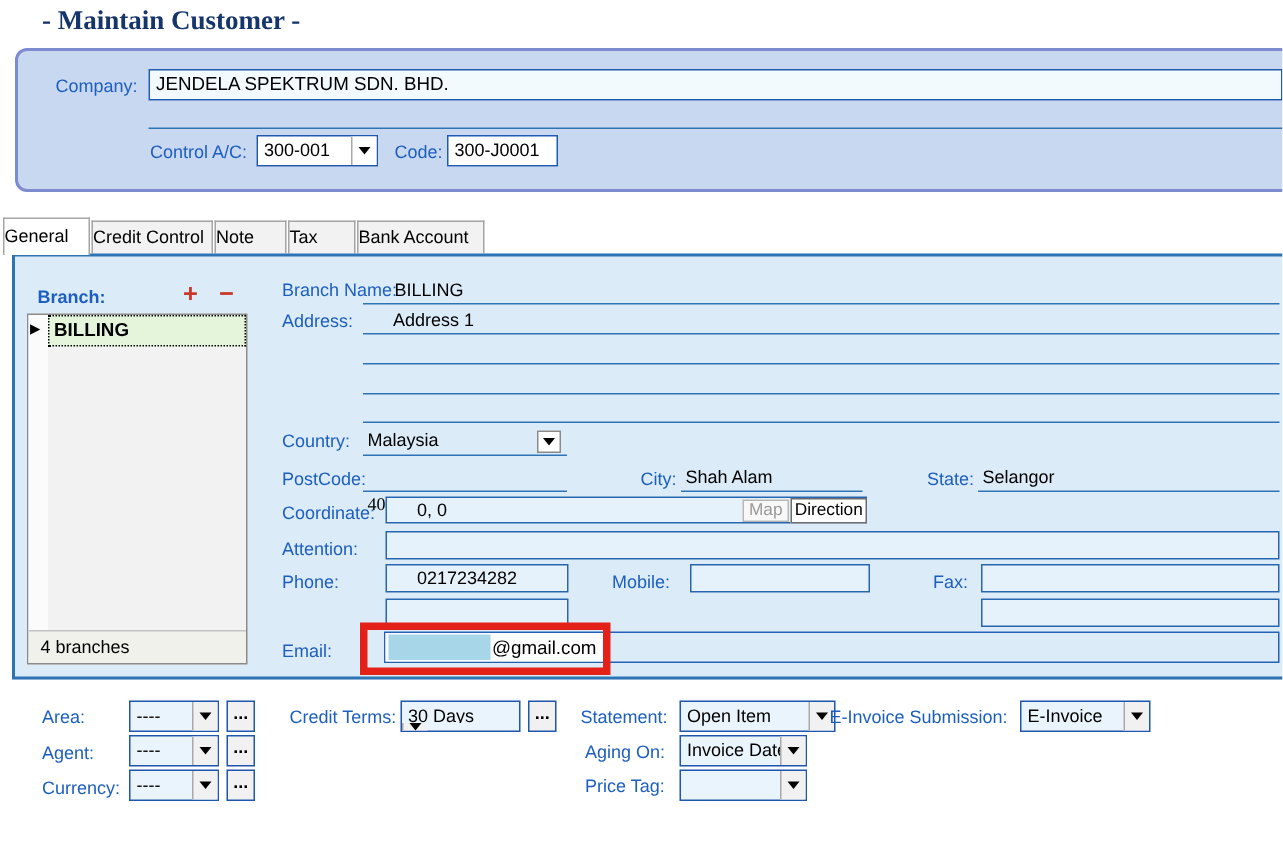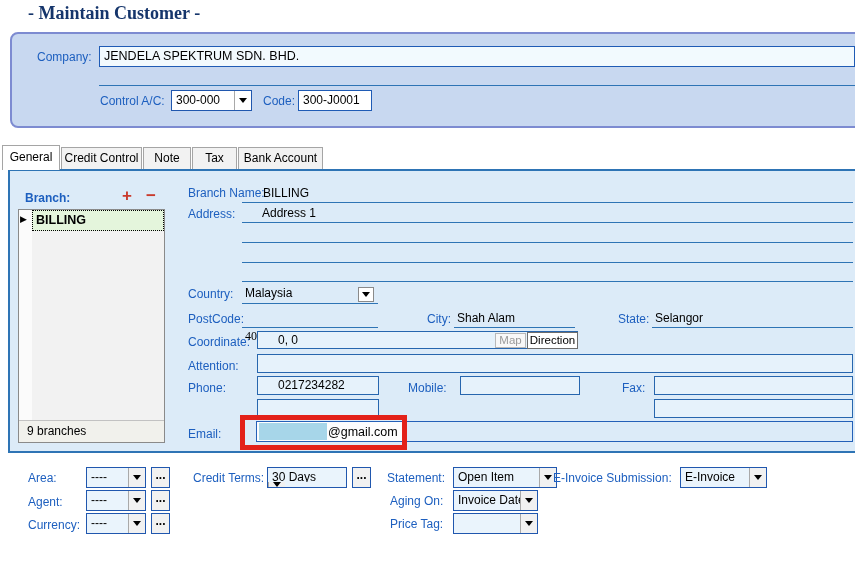--- a/index.html
+++ b/index.html
@@ -13,41 +13,41 @@
   .lbl-b { font-weight:bold; }
   .val { position:absolute; color:#000; font-size:12px; white-space:nowrap; }
   .uline { position:absolute; height:1px; background:#2e74b5; }
   .fbox { position:absolute; border:1px solid #2766ae; background:#e6f2fb; height:19px; line-height:17px; padding-left:20px; font-size:12px; color:#000; }
   .combo { position:absolute; border:1px solid #2057ae; background:#eaf4fc; height:21px; display:flex; }
   .combo-val { flex:1; line-height:19px; padding-left:4px; font-size:12px; color:#000; overflow:hidden; white-space:nowrap; }
   .combo-dd { width:17px; background:#f1f1f1; border-left:1px solid #a9a9a9; display:flex; align-items:center; justify-content:center; }
   .combo-dd.white { background:#fff; }
   .arr { width:0; height:0; border-left:4px solid transparent; border-right:4px solid transparent; border-top:5px solid #000; }
   .ell-btn { position:absolute; width:19px; height:21px; border:1px solid #2057ae; background:#f1f1f1; text-align:center; line-height:15px; font-weight:bold; font-size:12px; color:#000; }
-  .tab { position:absolute; border:1px solid #a5a5a5; border-bottom:none; background:#f2f2f2; text-align:center; font-size:12px; color:#000; line-height:21px; height:22px; top:147px; }
+  .tab { position:absolute; border:1px solid #a5a5a5; border-bottom:none; background:#f2f2f2; font-size:12px; color:#000; line-height:21px; height:22px; top:147px; }
   .tab.active { background:#fff; top:145px; height:25px; line-height:23px; z-index:5; }
   .dd-mini { position:absolute; width:16px; height:15px; background:#fff; border:1px solid #8a8a8a; display:flex; align-items:center; justify-content:center; }
 </style>
 </head>
 <body>
 
 <div id="screen">
 
   <div class="abs" style="left:28px; top:3px; font-family:'Liberation Serif', serif; font-weight:bold; font-size:18px; color:#15356b;">- Maintain Customer -</div>
 
   <div class="abs" style="left:10px; top:32px; width:852px; height:96px; background:#c8d8f0; border:2px solid #7d8bd1; border-radius:8px;"></div>
 
   <div class="lbl" style="left:37px; top:50px;">Company:</div>
   <div class="abs" style="left:99px; top:46px; width:756px; height:21px; background:#f2fafe; border:1px solid #1f5bb5; line-height:19px; padding-left:4px; font-size:12.5px;">JENDELA SPEKTRUM SDN. BHD.</div>
 
   <div class="uline" style="left:99px; top:85px; width:756px;"></div>
 
   <div class="lbl" style="left:100px; top:94px;">Control A/C:</div>
   <div class="combo" style="left:171px; top:90px; width:81px; background:#fff;">
-    <span class="combo-val">300-000</span>
+    <span class="combo-val">300-001</span>
     <span class="combo-dd white">
         <i class="arr"></i>
       </span>
   </div>
   <div class="lbl" style="left:263px; top:94px;">Code:</div>
   <div class="abs" style="left:298px; top:90px; width:74px; height:21px; background:#fff; border:1px solid #1f5bb5; line-height:19px; padding-left:4px;">300-J0001</div>
 
   <div class="tab active" style="left:2px; width:58px;">General</div>
   <div class="tab" style="left:61px; width:81px;">Credit Control</div>
   <div class="tab" style="left:143px; width:48px;">Note</div>
@@ -57,21 +57,21 @@
   <div class="abs" style="left:8px; top:169px; width:850px; height:284px; background:#dcebf8; border:2px solid #2e74b5;"></div>
 
   <div class="lbl lbl-b" style="left:25px; top:191px; font-weight:bold;">Branch:</div>
   <div class="abs" style="left:122px; top:186px; color:#c93a2c; font-weight:bold; font-size:17px;">+</div>
   <div class="abs" style="left:146px; top:186px; color:#c93a2c; font-weight:bold; font-size:17px;">−</div>
 
   <div class="abs" style="left:18px; top:209px; width:147px; height:234px; background:#f2f2f2; border:1px solid #8a8a8a;">
     <div class="abs" style="left:0; top:0; width:13px; height:211px; background:#fbfbfb;"></div>
     <div class="abs" style="left:1px; top:4px; font-size:9px; color:#000;">▶</div>
     <div class="abs" style="left:13px; top:0; width:132px; height:21px; background:#e4f5dc; border:1px dotted #000; font-weight:bold; font-size:12.5px; line-height:19px; padding-left:3px;">BILLING</div>
-    <div class="abs" style="left:0; bottom:0; width:145px; height:22px; background:#f1f1ec; border-top:1px solid #c2c2c2; line-height:21px; padding-left:8px; color:#000;">9 branches</div>
+    <div class="abs" style="left:0; bottom:0; width:145px; height:22px; background:#f1f1ec; border-top:1px solid #c2c2c2; line-height:21px; padding-left:8px; color:#000;">4 branches</div>
   </div>
 
   <div class="lbl" style="left:188px; top:186px;">Branch Name:</div>
   <div class="val" style="left:263px; top:186px;">BILLING</div>
   <div class="uline" style="left:242px; top:202px; width:611px;"></div>
 
   <div class="lbl" style="left:188px; top:207px;">Address:</div>
   <div class="val" style="left:262px; top:206px;">Address 1</div>
   <div class="uline" style="left:242px; top:222px; width:611px;"></div>
   <div class="uline" style="left:242px; top:242px; width:611px;"></div>

